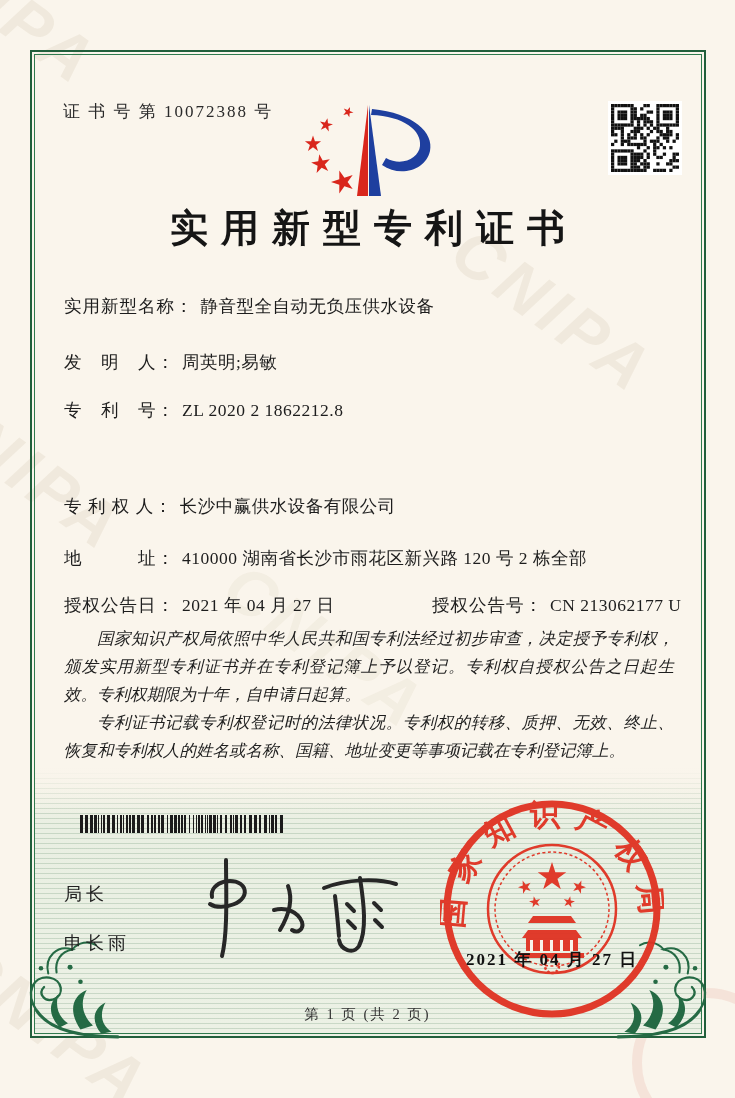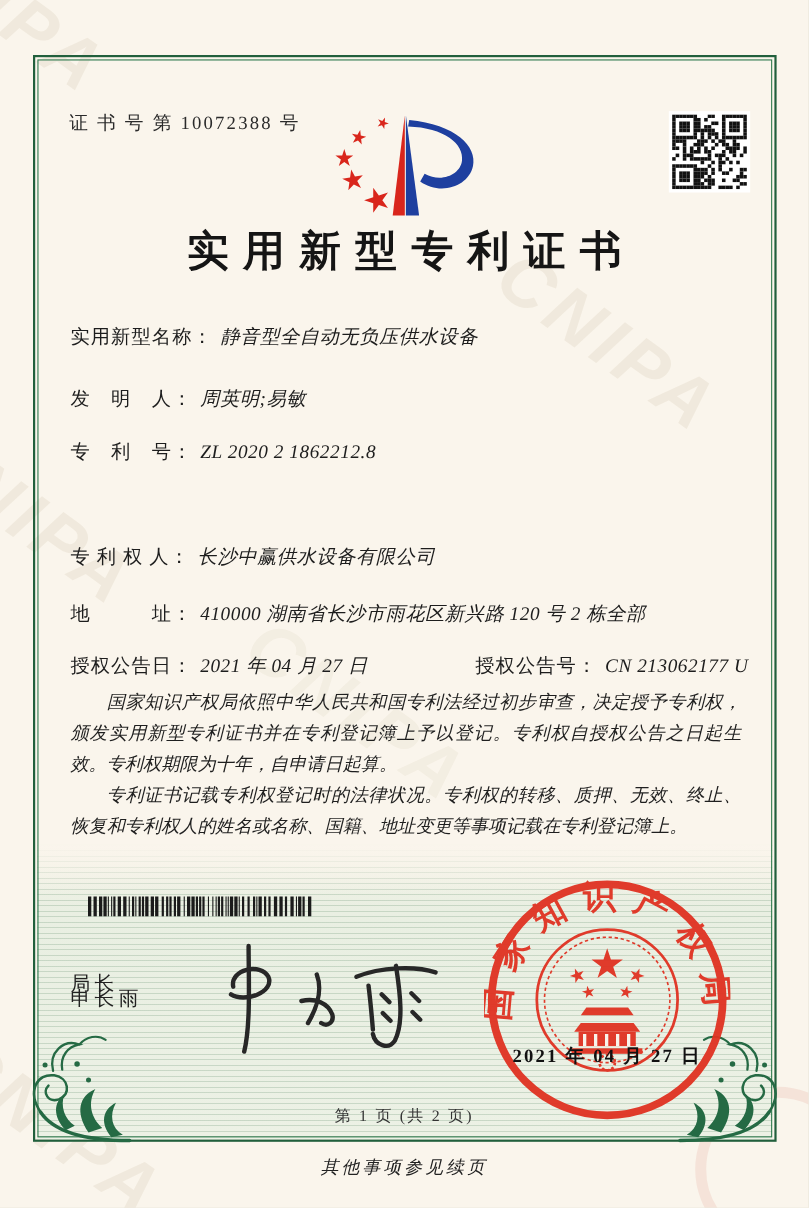--- a/index.html
+++ b/index.html
@@ -48,40 +48,40 @@
   .qr svg { display:block; width:68px; height:68px; }
   .logo { position:absolute; left:281px; top:102px; width:176px; height:100px; }
   .title {
     position:absolute; left:0; right:0; top:203px; text-align:center;
     font-size:38px; font-weight:bold; color:#151515; letter-spacing:13px;
     text-indent:13px;
   }
   
   .row { position:absolute; left:64px; font-size:17.5px; color:#1d1d1d; white-space:nowrap; }
   .row .lab { letter-spacing:1px; }
-  .row .val { margin-left:7px; letter-spacing:0.5px;font-style:italic; }
+  .row .val { margin-left:7px; letter-spacing:0.5px; }
   .row2 { position:absolute; left:368px; top:0; }
   
   .body-text {
     position:absolute; left:64px; top:625px; width:610px;
     font-style:italic; font-size:16.5px; line-height:28px; color:#1f1f1f;
     text-align:justify;
   }
   .body-text p { text-indent:2em; }
   
   .barcode { position:absolute; left:80px; top:815px; width:208px; height:18px; display:flex; }
   .barcode i { display:block; height:100%; }
   .bar-b { background:#1b1b1b; } .bar-w { background:transparent; }
   .signer {
     position:absolute; left:64px;
     font-family:"Liberation Sans","DejaVu Sans",sans-serif;
     font-size:18px; color:#222; letter-spacing:4px;
   }
   .signer.pos { top:882px; }
-  .signer.name { top:896px; }
+  .signer.name { top:931px; }
   .signature { position:absolute; left:192px; top:850px; width:215px; height:115px; }
   .seal { position:absolute; left:440px; top:797px; width:224px; height:224px; opacity:0.95; }
   .seal-date {
     position:absolute; left:452px; top:948px; width:200px; text-align:center;
     font-size:17px; color:#111; letter-spacing:2px; font-weight:bold;
   }
   .page-info {
     position:absolute; left:0; right:0; top:1005px; text-align:center;
     font-size:14.5px; color:#333; letter-spacing:2px;
   }
@@ -585,15 +585,14 @@
         <rect x="120" y="143" width="3" height="11" fill="#faf5ec"></rect>
         <rect x="130" y="143" width="3" height="11" fill="#faf5ec"></rect>
         <rect x="80" y="156" width="64" height="5"></rect>
       </g>
       <circle cx="112" cy="169" r="7" fill="none" stroke="#e03222" stroke-width="2.5" stroke-dasharray="2.5 2"></circle>
     </g>
   </svg>
   <div class="seal-date">2021 年 04 月 27 日</div>
 
   <div class="page-info">第 1 页 (共 2 页)</div>
-  <div class="note">其他事项参见续页</div>
 
 </div>
 
 </body></html>

